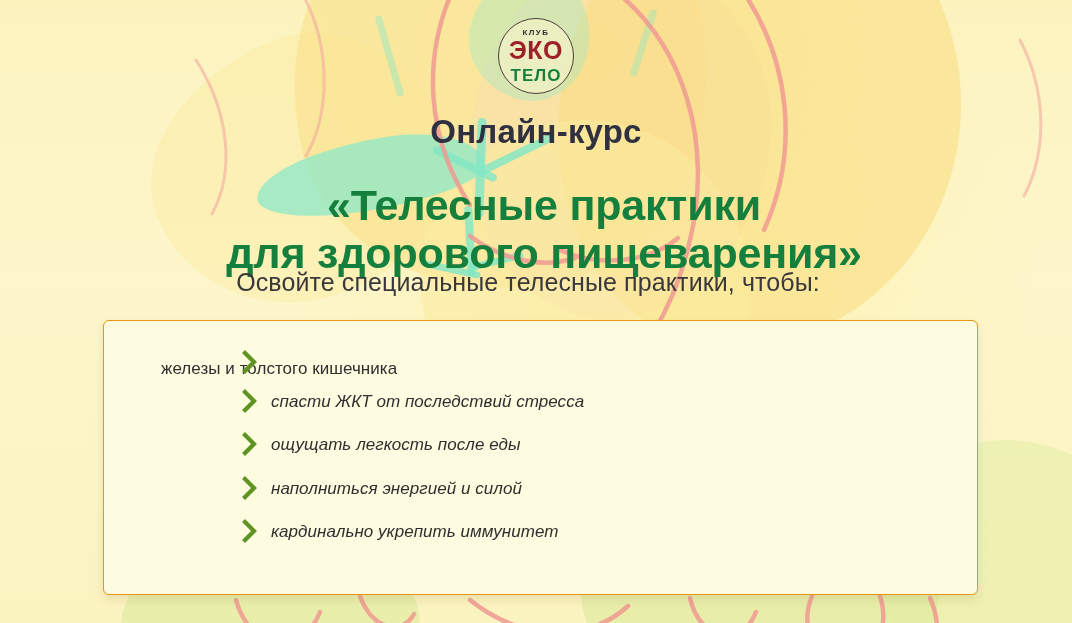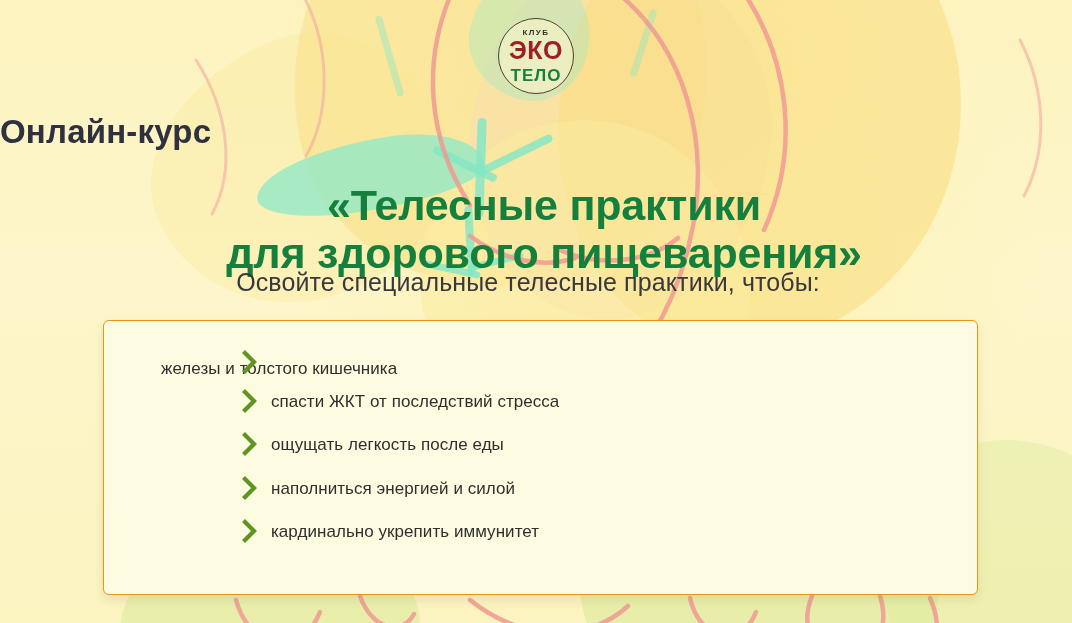--- a/index.html
+++ b/index.html
@@ -185,20 +185,21 @@
     font-size: 17px;
     font-weight: 700;
     letter-spacing: 1px;
     color: #15803d;
   }
 
   .kicker {
     position: absolute;
     top: 113px;
     left: 0; right: 0;
+    text-align: center;
     font-size: 33px;
     font-weight: 700;
     color: #2f3040;
     letter-spacing: 0.2px;
   }
 
   .headline {
     position: absolute;
     top: 152px;
     left: 16px; right: 0;
@@ -269,21 +270,21 @@
     margin-left: -110px;
     padding-left: 110px;
     text-indent: 0;
   }
   .benefit--wrap .benefit-text .wrapline {
     display: block;
     margin-left: -110px;
     margin-top: 6px;
   }
 
-  .benefit-simple { margin-bottom: 16px; }
+  .benefit-simple { margin-bottom: 16px; font-style: italic; }
 </style>
 </head>
 <body>
 
 <div id="page">
 
   <div class="bg-layer">
     <div class="bg-base"></div>
 
     <div class="blob blob-d"></div>

